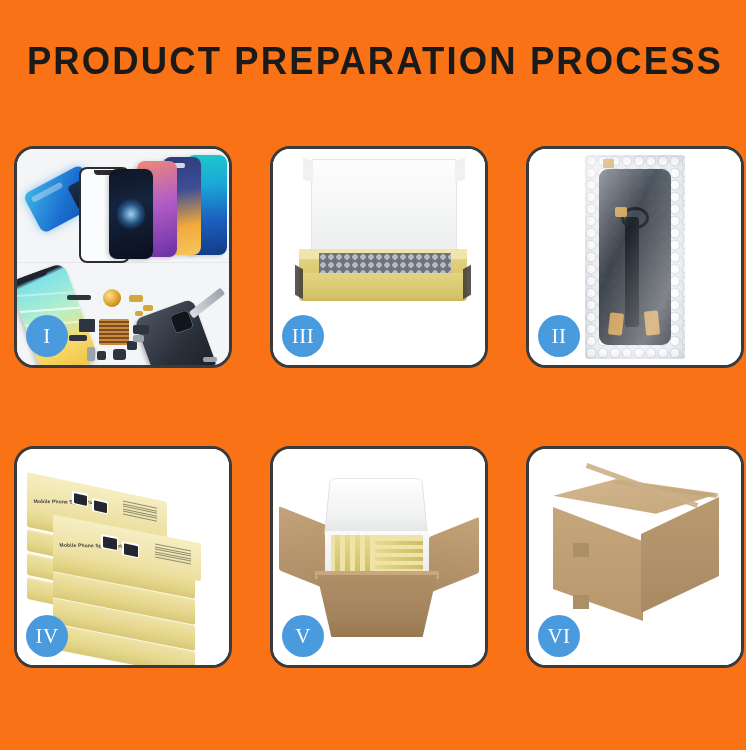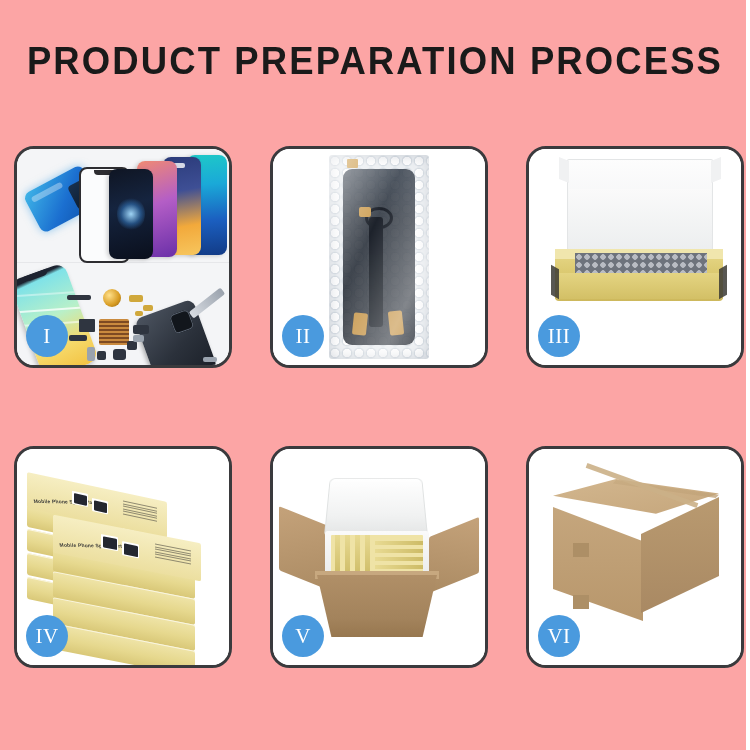--- a/index.html
+++ b/index.html
@@ -2,21 +2,21 @@
 <html><head>
 <meta charset="utf-8">
 <style>
   html,body{margin:0;padding:0;}
   body{
     width:750px;height:750px;
     background:#ffffff;
     font-family:"Liberation Sans", sans-serif;
     overflow:hidden;
   }
-  .page{position:relative;width:746px;height:750px;background:#fca5a5;}
+  .page{position:relative;width:746px;height:750px;background:#f97316;}
 
   
   .header{position:absolute;left:0;top:0;width:750px;text-align:center;}
   .title{
     font-family:"Liberation Sans", sans-serif;
     font-size:38px;font-weight:700;color:#1a1a1a;
     letter-spacing:2.2px;
     margin-top:42px;line-height:1;
     transform:scaleX(0.96);
   }
@@ -355,49 +355,49 @@
           <div class="spl" style="left:116px;top:186px;width:11px;height:7px;"></div>
           <div class="spl" style="left:70px;top:198px;width:8px;height:14px;border-radius:2px;"></div>
           <div class="spl" style="left:186px;top:208px;width:14px;height:5px;"></div>
         </div>
         <div class="badge" style="background: rgb(74, 154, 222); color: rgb(255, 255, 255);">
           <span>I</span>
         </div>
       </div>
 
       <div class="card" style="border-color: rgb(58, 58, 61);">
+        <div class="stage p3">
+          <div class="lid"></div>
+          <div class="foam"></div>
+          <div class="tray"></div>
+          <div class="traylip"></div>
+          <div class="grey"></div>
+          <div class="trayside"></div>
+          <div class="edgeL"></div>
+          <div class="edgeR"></div>
+        </div>
+        <div class="badge" style="background: rgb(74, 154, 222); color: rgb(255, 255, 255);">
+          <span>III</span>
+        </div>
+      </div>
+
+      <div class="card" style="border-color: rgb(58, 58, 61);">
         <div class="stage p2">
           <div class="bag">
             <div class="screen"></div>
             <div class="flex"></div>
             <div class="tapeA"></div>
             <div class="tapeB"></div>
             <div class="conn1"></div>
             <div class="conn2"></div>
             <div class="bubgloss"></div>
           </div>
         </div>
         <div class="badge" style="background: rgb(74, 154, 222); color: rgb(255, 255, 255);">
           <span>II</span>
-        </div>
-      </div>
-
-      <div class="card" style="border-color: rgb(58, 58, 61);">
-        <div class="stage p3">
-          <div class="lid"></div>
-          <div class="foam"></div>
-          <div class="tray"></div>
-          <div class="traylip"></div>
-          <div class="grey"></div>
-          <div class="trayside"></div>
-          <div class="edgeL"></div>
-          <div class="edgeR"></div>
-        </div>
-        <div class="badge" style="background: rgb(74, 154, 222); color: rgb(255, 255, 255);">
-          <span>III</span>
         </div>
       </div>
     </div>
 
     <div class="row">
 
       <div class="card" style="border-color: rgb(58, 58, 61);">
         <div class="stage p4">
           <div class="boxstack">
 

